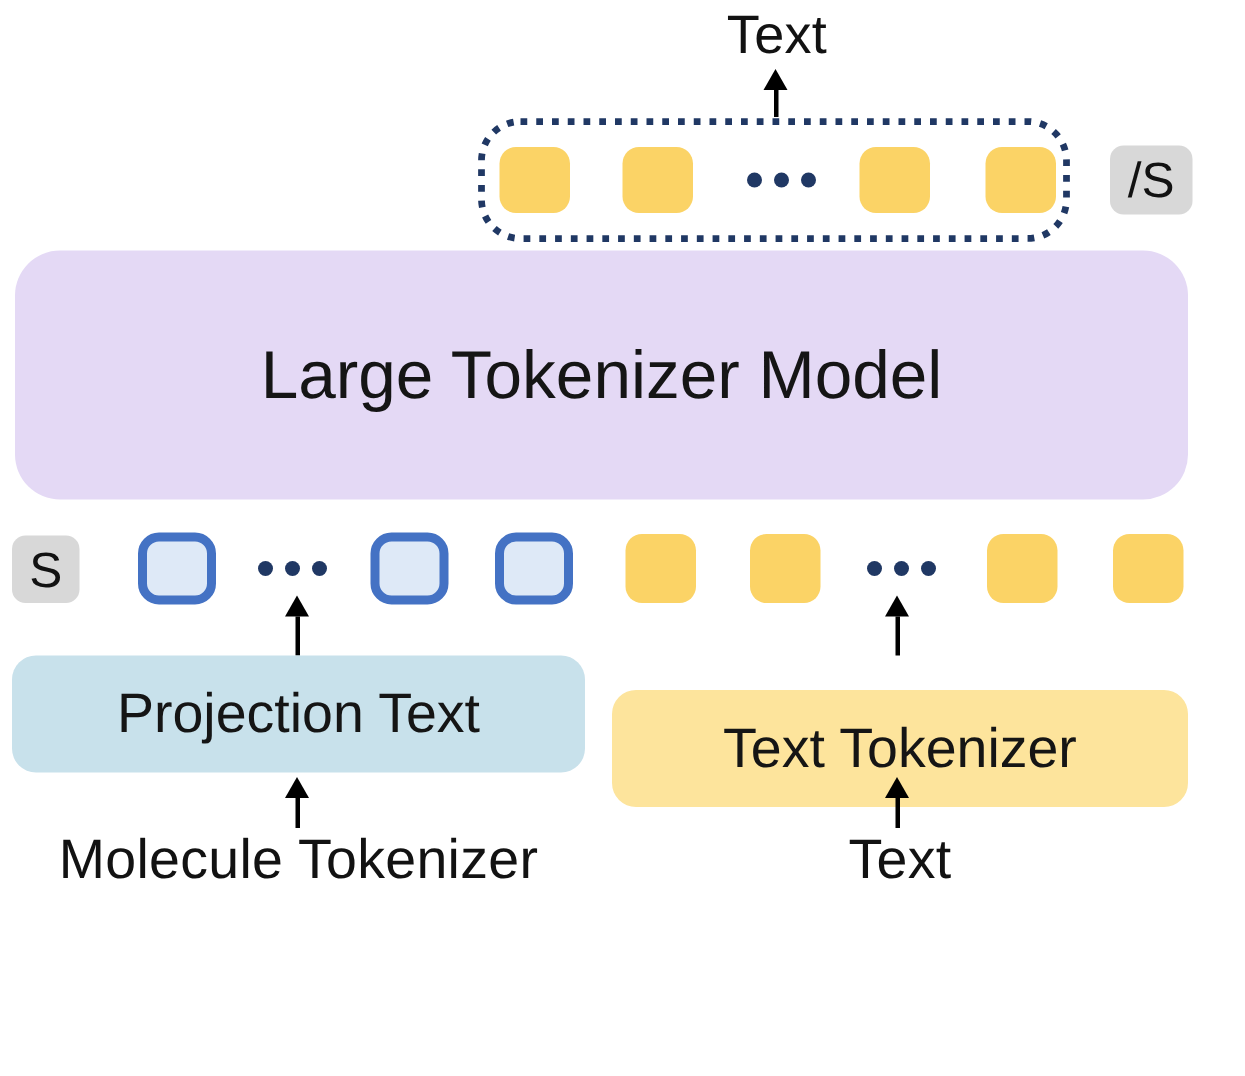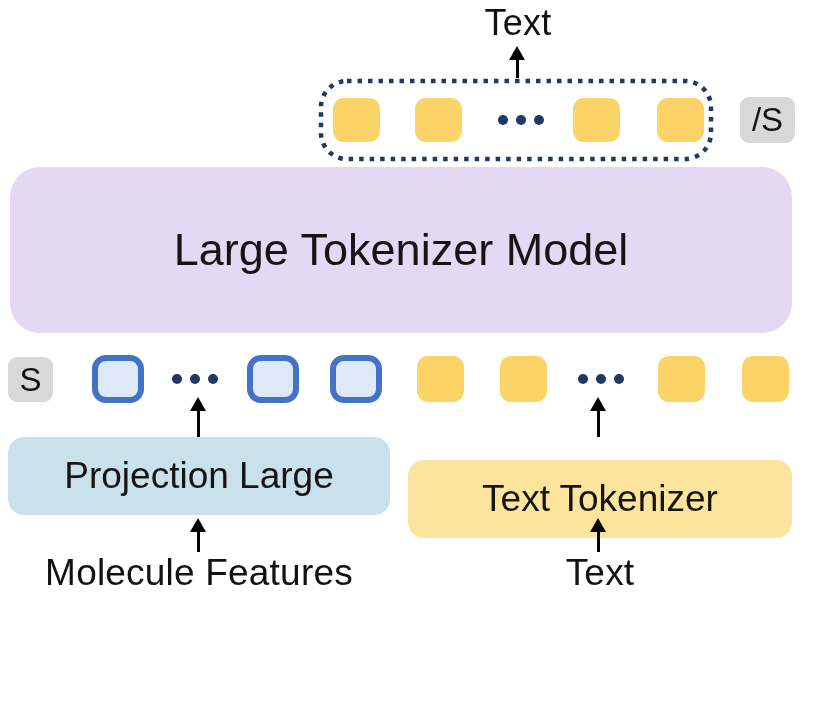--- a/index.html
+++ b/index.html
@@ -128,31 +128,31 @@
   <div class="arrow-up" style="left:189px; top:397px; height:40px;">
     <div class="head"></div>
       <div class="stem"></div>
   </div>
   <div class="arrow-up" style="left:589px; top:397px; height:40px;">
     <div class="head"></div>
       <div class="stem"></div>
   </div>
 
   <div class="proc-box projection">
-    <span>Projection Large</span>
+    <span>Projection Text</span>
   </div>
   <div class="proc-box tokenizer">
     <span>Text Tokenizer</span>
   </div>
 
   <div class="arrow-up" style="left:189px; top:518px; height:34px;">
     <div class="head"></div>
       <div class="stem"></div>
   </div>
   <div class="arrow-up" style="left:589px; top:518px; height:34px;">
     <div class="head"></div>
       <div class="stem"></div>
   </div>
 
-  <div class="label bottom-lab" style="left:8px; width:382px;">Molecule Features</div>
+  <div class="label bottom-lab" style="left:8px; width:382px;">Molecule Tokenizer</div>
   <div class="label bottom-lab" style="left:408px; width:384px;">Text</div>
 
 </div>
 
 </body></html>

